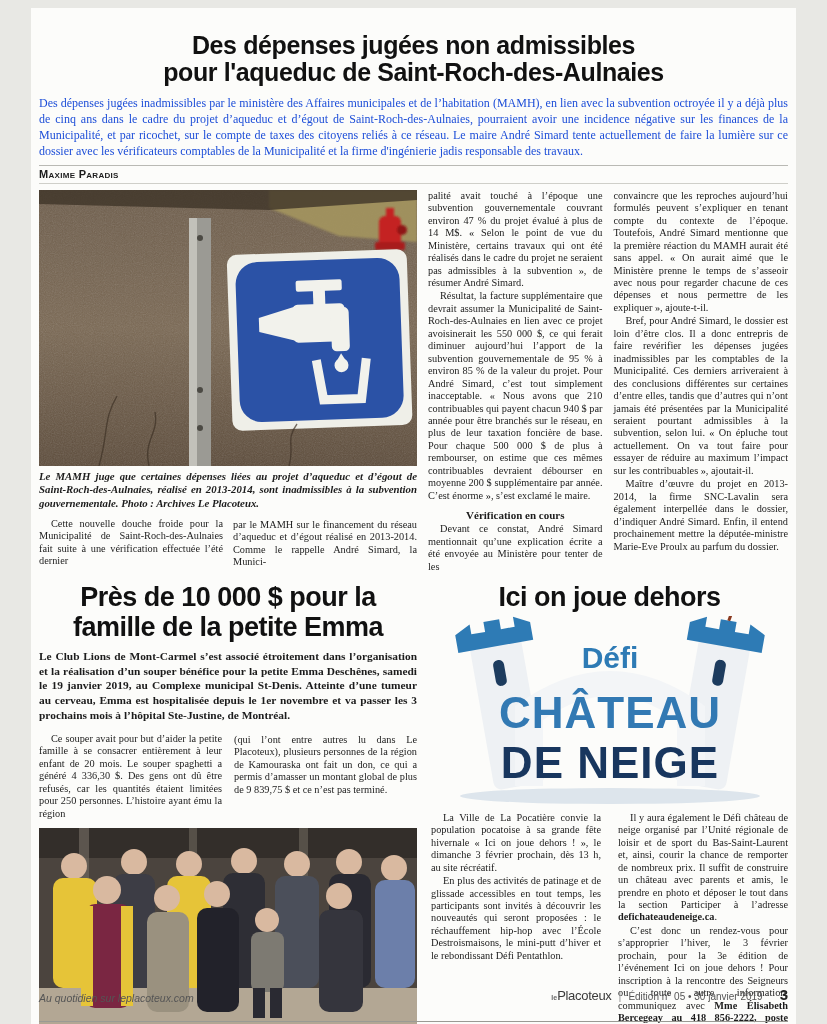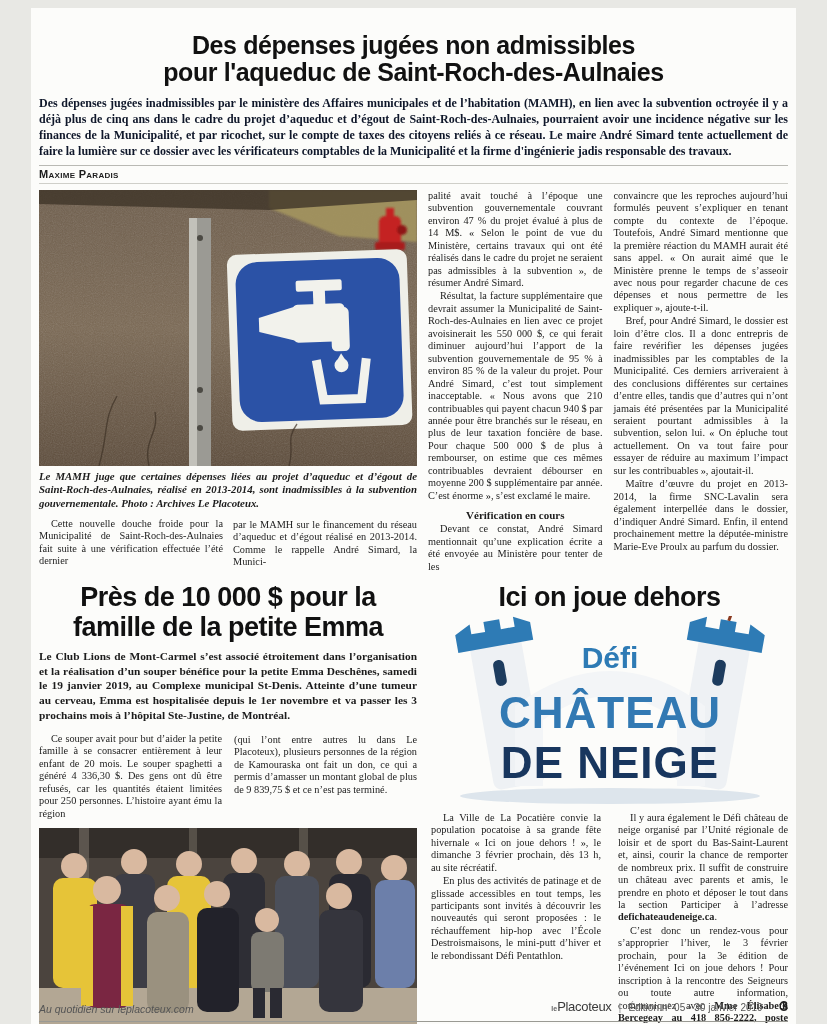--- a/index.html
+++ b/index.html
@@ -9,22 +9,22 @@
     background:#fcfcfa; color:#1c1c1c; overflow:hidden;
     font-family:"Liberation Serif", serif; padding:6px 8px 0 8px;
   }
   
   .h1 {
     font-family:"Liberation Sans", sans-serif; font-weight:bold;
     font-size:25px; line-height:1.05; text-align:center; letter-spacing:-0.4px;
     color:#111; margin-top:18px; transform:scaleY(1.06);
   }
   .lead1 {
-    font-size:12px; font-weight:bold; line-height:1.34; text-align:justify;
-    margin-top:10px; color:#0f172a;
+    font-size:12px; font-weight:normal; line-height:1.34; text-align:justify;
+    margin-top:10px; color:#1d4ed8;
   }
   .rule { border-top:1px solid #b9b9b4; margin-top:6px; }
   .rule2 { border-top:1px solid #cfcfc9; margin-top:2px; }
   .byline {
     font-family:"Liberation Sans", sans-serif; font-weight:bold; font-size:11px;
     font-variant:small-caps; letter-spacing:.3px; text-align:left; padding:2px 2px 1px 0;
   }
   .main-cols { display:grid; grid-template-columns:378px 1fr 1fr; column-gap:11px; margin-top:6px; }
   .body p { font-size:10.3px; line-height:1.21; text-align:justify; }
   .body p.ind { text-indent:12px; }
@@ -50,21 +50,21 @@
     font-family:"Liberation Sans", sans-serif; font-size:11.3px; font-weight:bold;
     font-style:italic; line-height:1.3; color:#2e2e3a; text-align:justify;
     text-indent:34px; margin-top:6px;
   }
   .logo-wrap { display:flex; justify-content:center; margin:4px 0 6px 0; }
   .a3cols { display:grid; grid-template-columns:1fr 1fr; column-gap:17px; }
   .bold-inline { font-weight:bold; }
   
   .footer {
     position:absolute; left:8px; right:8px; bottom:10px;
-    border-bottom:1px solid #9a9a94; padding-bottom:6px;
+    border-bottom:1px solid #9a9a94; padding-bottom:17px;
     display:flex; justify-content:space-between; align-items:flex-end;
     font-family:"Liberation Sans", sans-serif;
   }
   .foot-left { font-size:10.5px; font-style:italic; color:#555; }
   .foot-right { display:flex; align-items:baseline; gap:7px; color:#444; }
   .brand-le { font-size:7px; font-weight:bold; color:#666; }
   .brand { font-size:13px; font-weight:normal; color:#3a3a3a; letter-spacing:-0.3px; }
   .foot-sep { color:#999; font-size:11px; }
   .edition { font-size:10px; color:#555; }
   .pagenum { font-size:15px; font-weight:bold; color:#222; margin-left:10px; }

